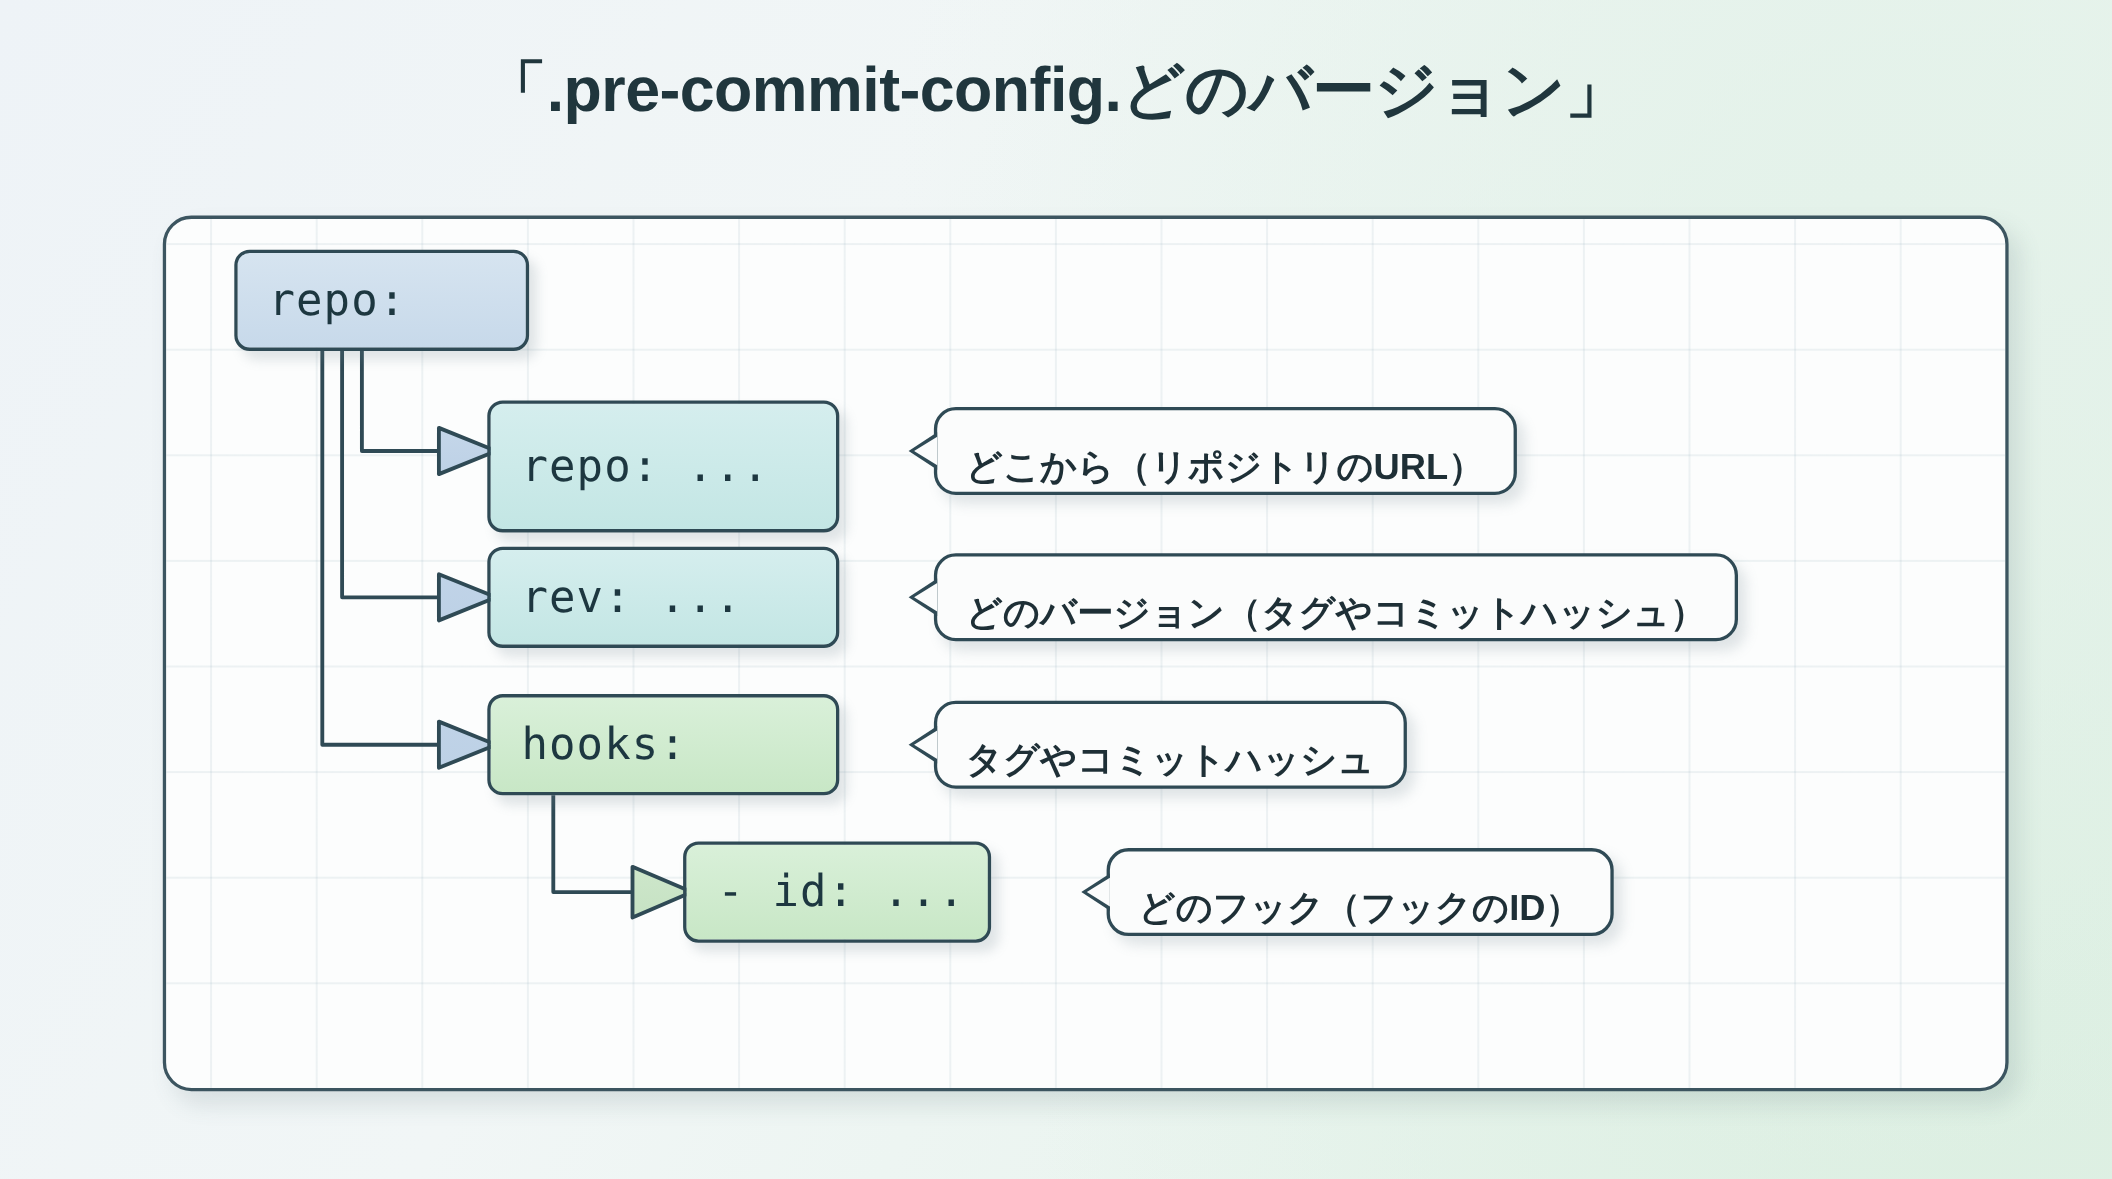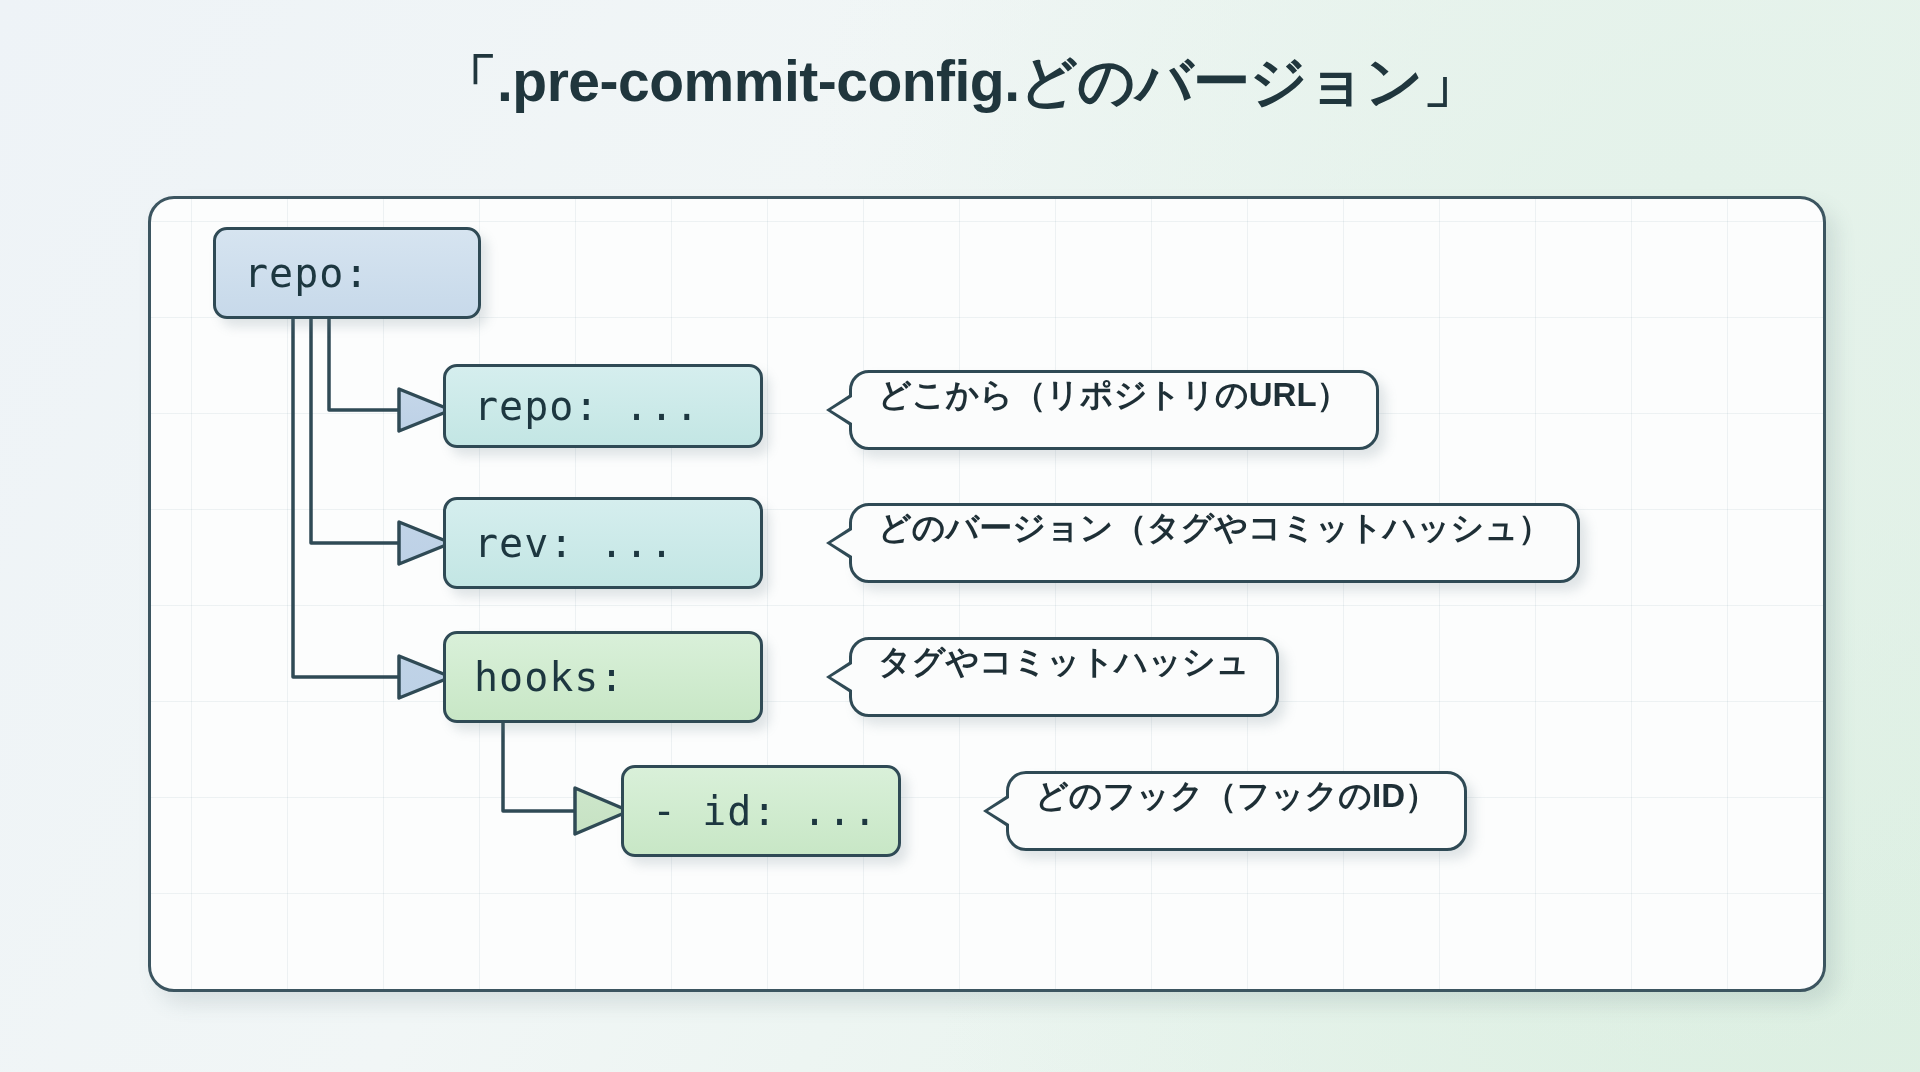--- a/index.html
+++ b/index.html
@@ -75,31 +75,31 @@
     padding-left: 28px;
     letter-spacing: 1px;
     box-shadow: 7px 8px 11px rgba(110,130,140,0.20);
     white-space: nowrap;
   }
   .node-blue   { background: linear-gradient(180deg,#d6e4f0 0%, #c7d9ea 100%); }
   .node-cyan   { background: linear-gradient(180deg,#d5eeee 0%, #c3e6e4 100%); }
   .node-green  { background: linear-gradient(180deg,#d9f0d9 0%, #c8e7c6 100%); }
 
   #node-repos { left: 62px;  top: 28px;  width: 268px; height: 92px; }
-  #node-repo  { left: 292px; top: 165px; width: 320px; height: 84px; }
+  #node-repo  { left: 292px; top: 165px; width: 320px; height: 120px; }
   #node-rev   { left: 292px; top: 298px; width: 320px; height: 92px; }
   #node-hooks { left: 292px; top: 432px; width: 320px; height: 92px; }
   #node-id    { left: 470px; top: 566px; width: 280px; height: 92px; text-align: right; }
 
   
   .bubble {
     position: absolute;
     box-sizing: border-box;
     display: flex;
-    align-items: flex-start;
+    align-items: flex-end;
     background: #fbfcfc;
     border: 3px solid #2f4a55;
     border-radius: 20px;
     font-size: 33px;
     font-weight: bold;
     color: #1e2f36;
     padding: 0 26px;
     height: 80px;
     box-shadow: 7px 8px 12px rgba(110,130,140,0.20);
     white-space: nowrap;

